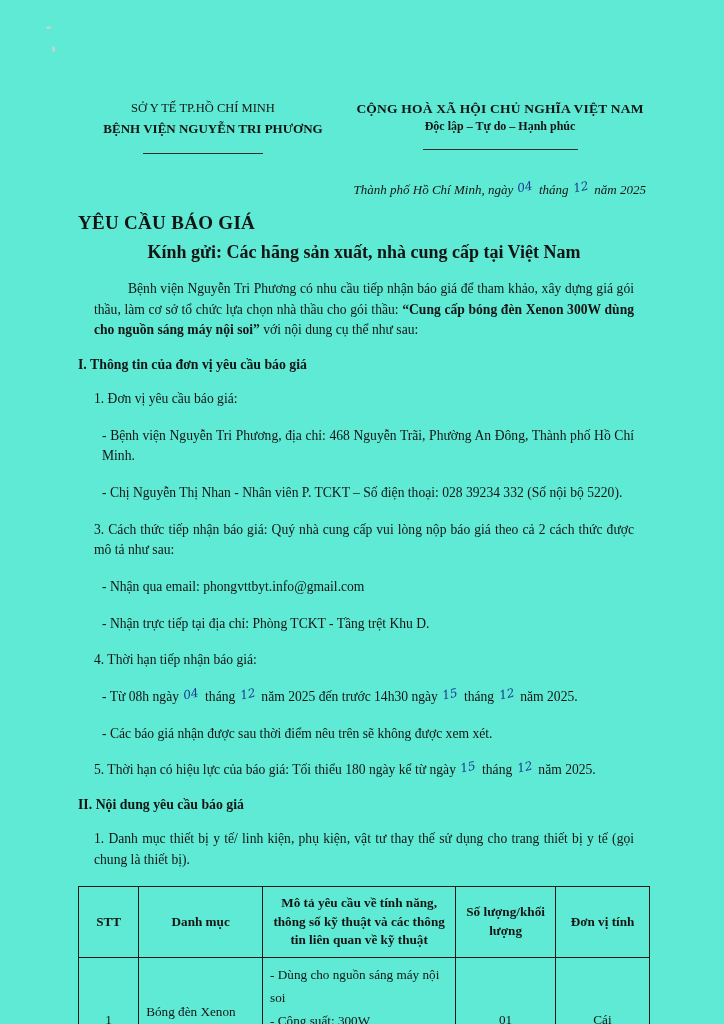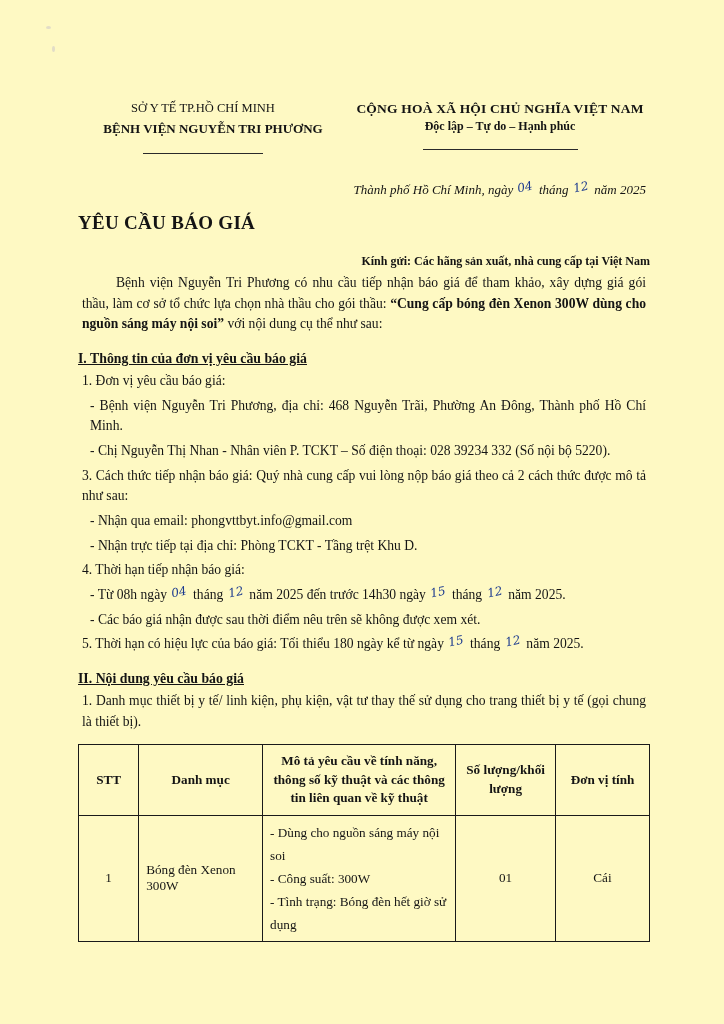--- a/index.html
+++ b/index.html
@@ -15,21 +15,21 @@
     color: #141414;
     overflow: hidden;
   }
   .page {
     position: absolute;
     left: 0; top: 0;
     width: 724px;
     height: 1024px;
     padding: 0;
     box-sizing: border-box;
-    background: #fef9c3;
+    background: #5eead4;
   }
   .content {
     position: absolute;
     left: 78px;
     top: 100px;
     width: 572px;
   }
 
   
   .header-row {
@@ -101,44 +101,43 @@
 
   
   .doc-title {
     margin-top: 14px;
     text-align: left;
     font-size: 19px;
     font-weight: bold;
     letter-spacing: 0.3px;
   }
   .doc-subtitle {
-    margin-top: 20px;
-    text-align: right;
-    font-size: 12px;
+    margin-top: 8px;
+    text-align: center;
+    font-size: 18px;
     font-weight: bold;
   }
 
   
   p.body {
-    margin: 4px;
+    margin: 16px;
     font-size: 13.6px;
     line-height: 1.52;
     text-align: justify;
   }
   .para-intro {
     margin-top: 14px;
     text-indent: 34px;
   }
   b.strong { font-weight: bold; }
 
   h2.sec {
     font-size: 13.8px;
     font-weight: bold;
     margin: 16px 0 4px 0;
-    text-decoration: underline;
   }
   .ln { margin-top: 2px; }
   .indent1 { padding-left: 8px; }
 
   
   table.tbl {
     margin-top: 12px;
     border-collapse: collapse;
     width: 100%;
     font-size: 13.2px;

